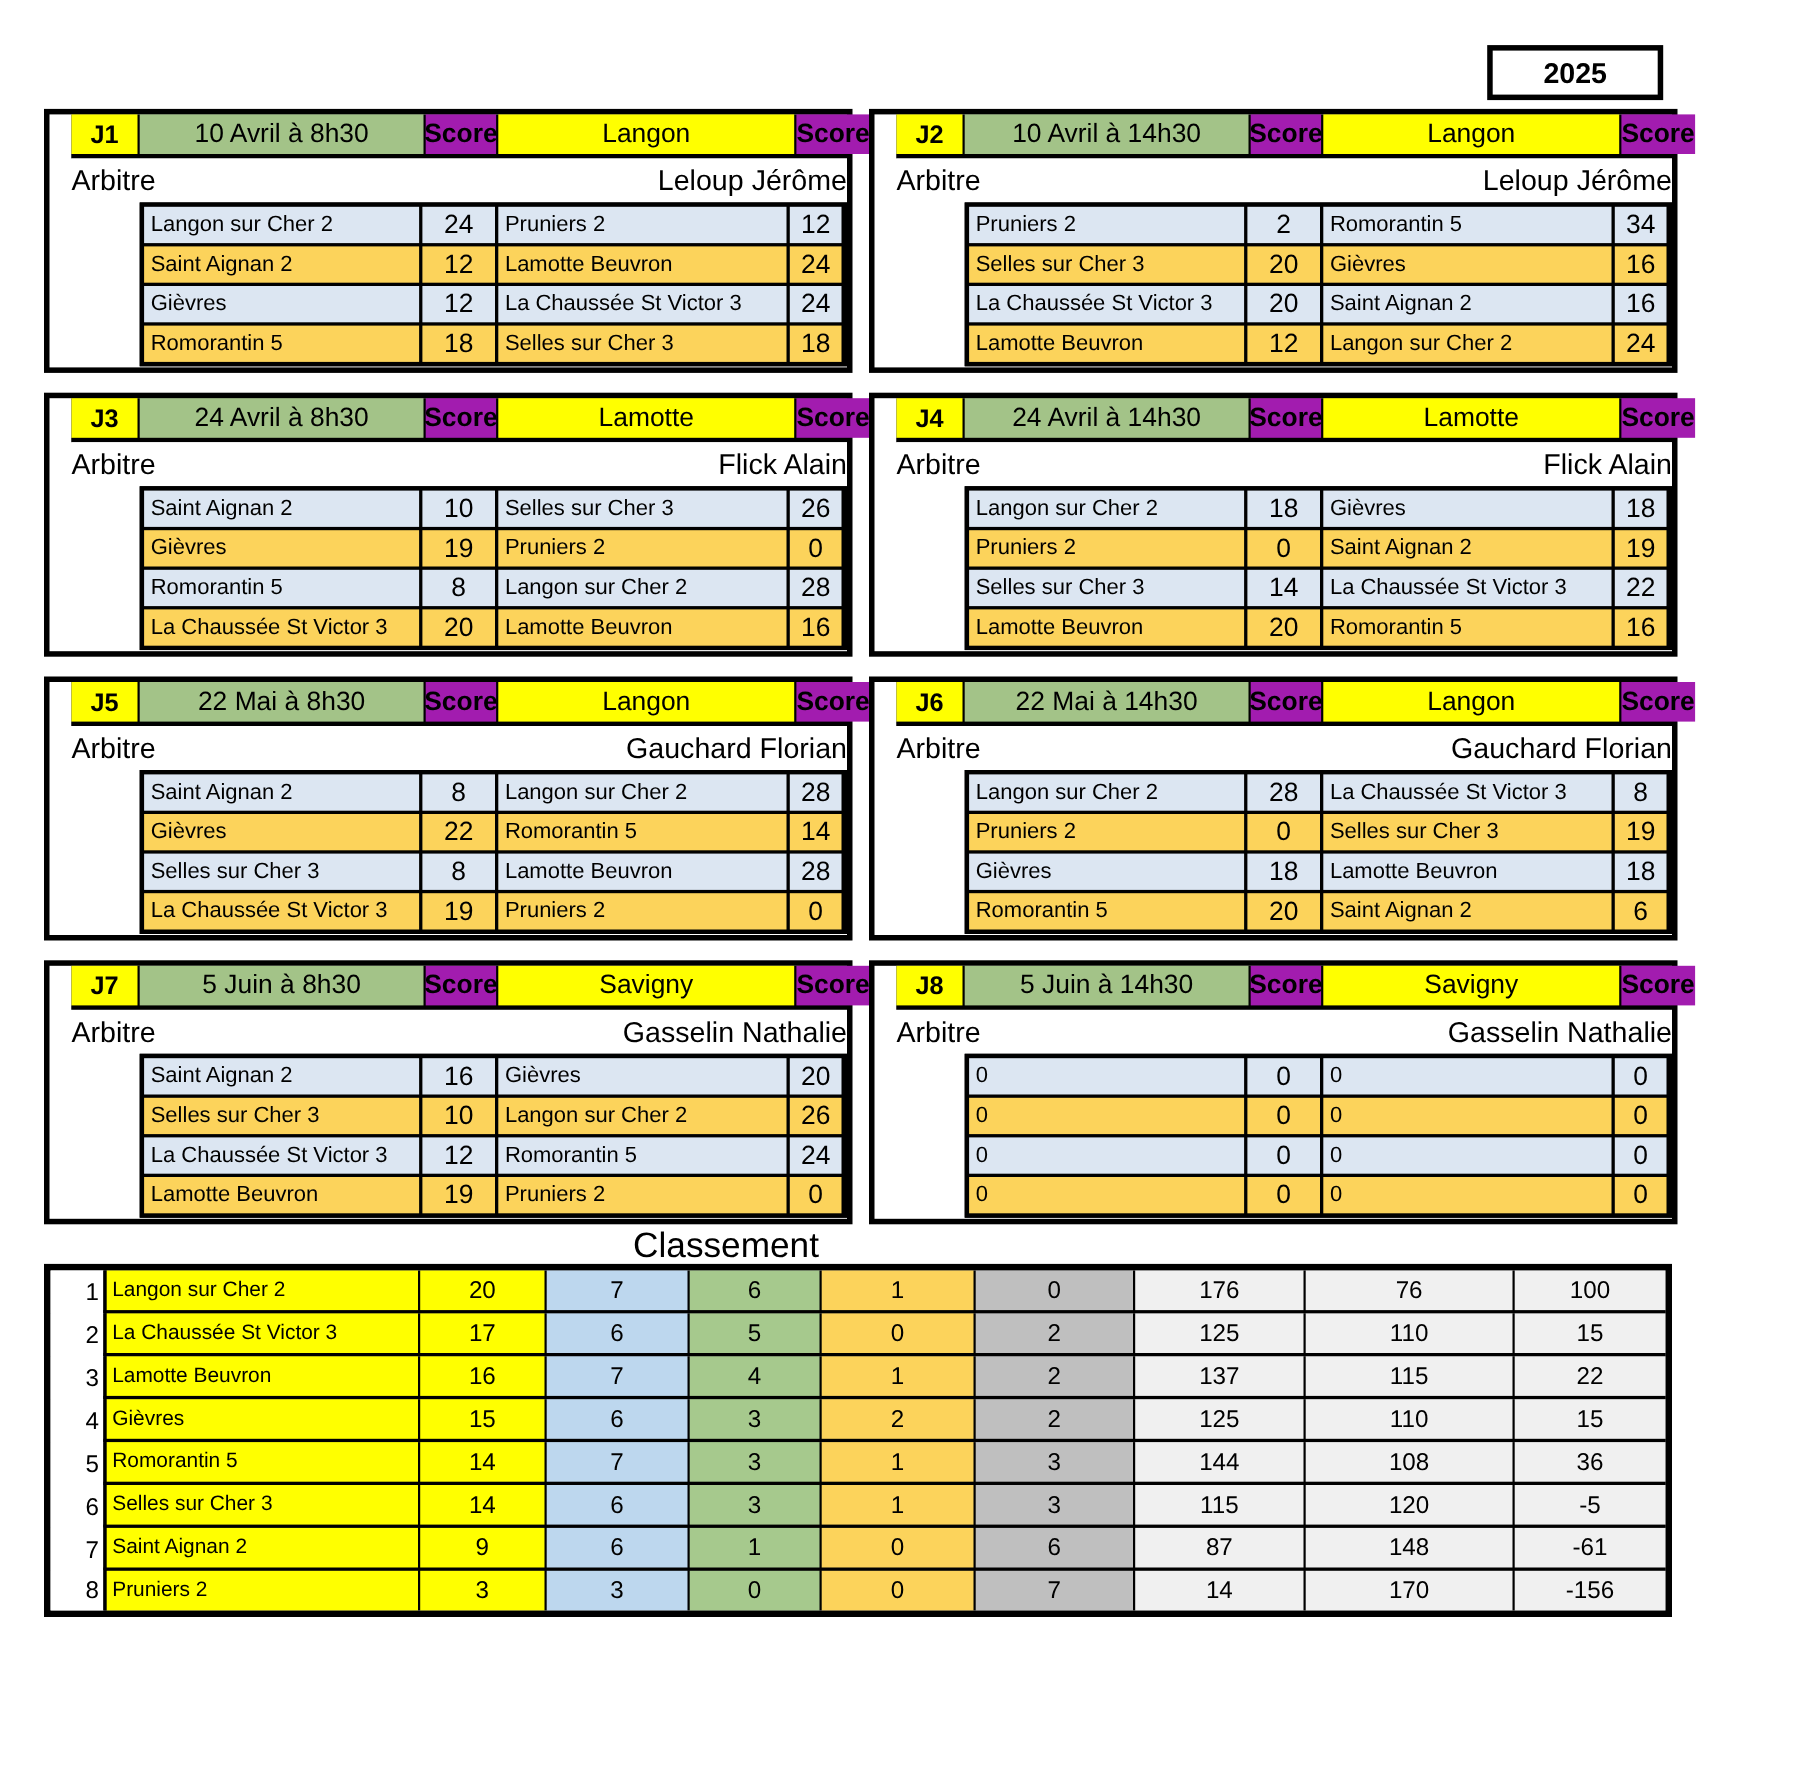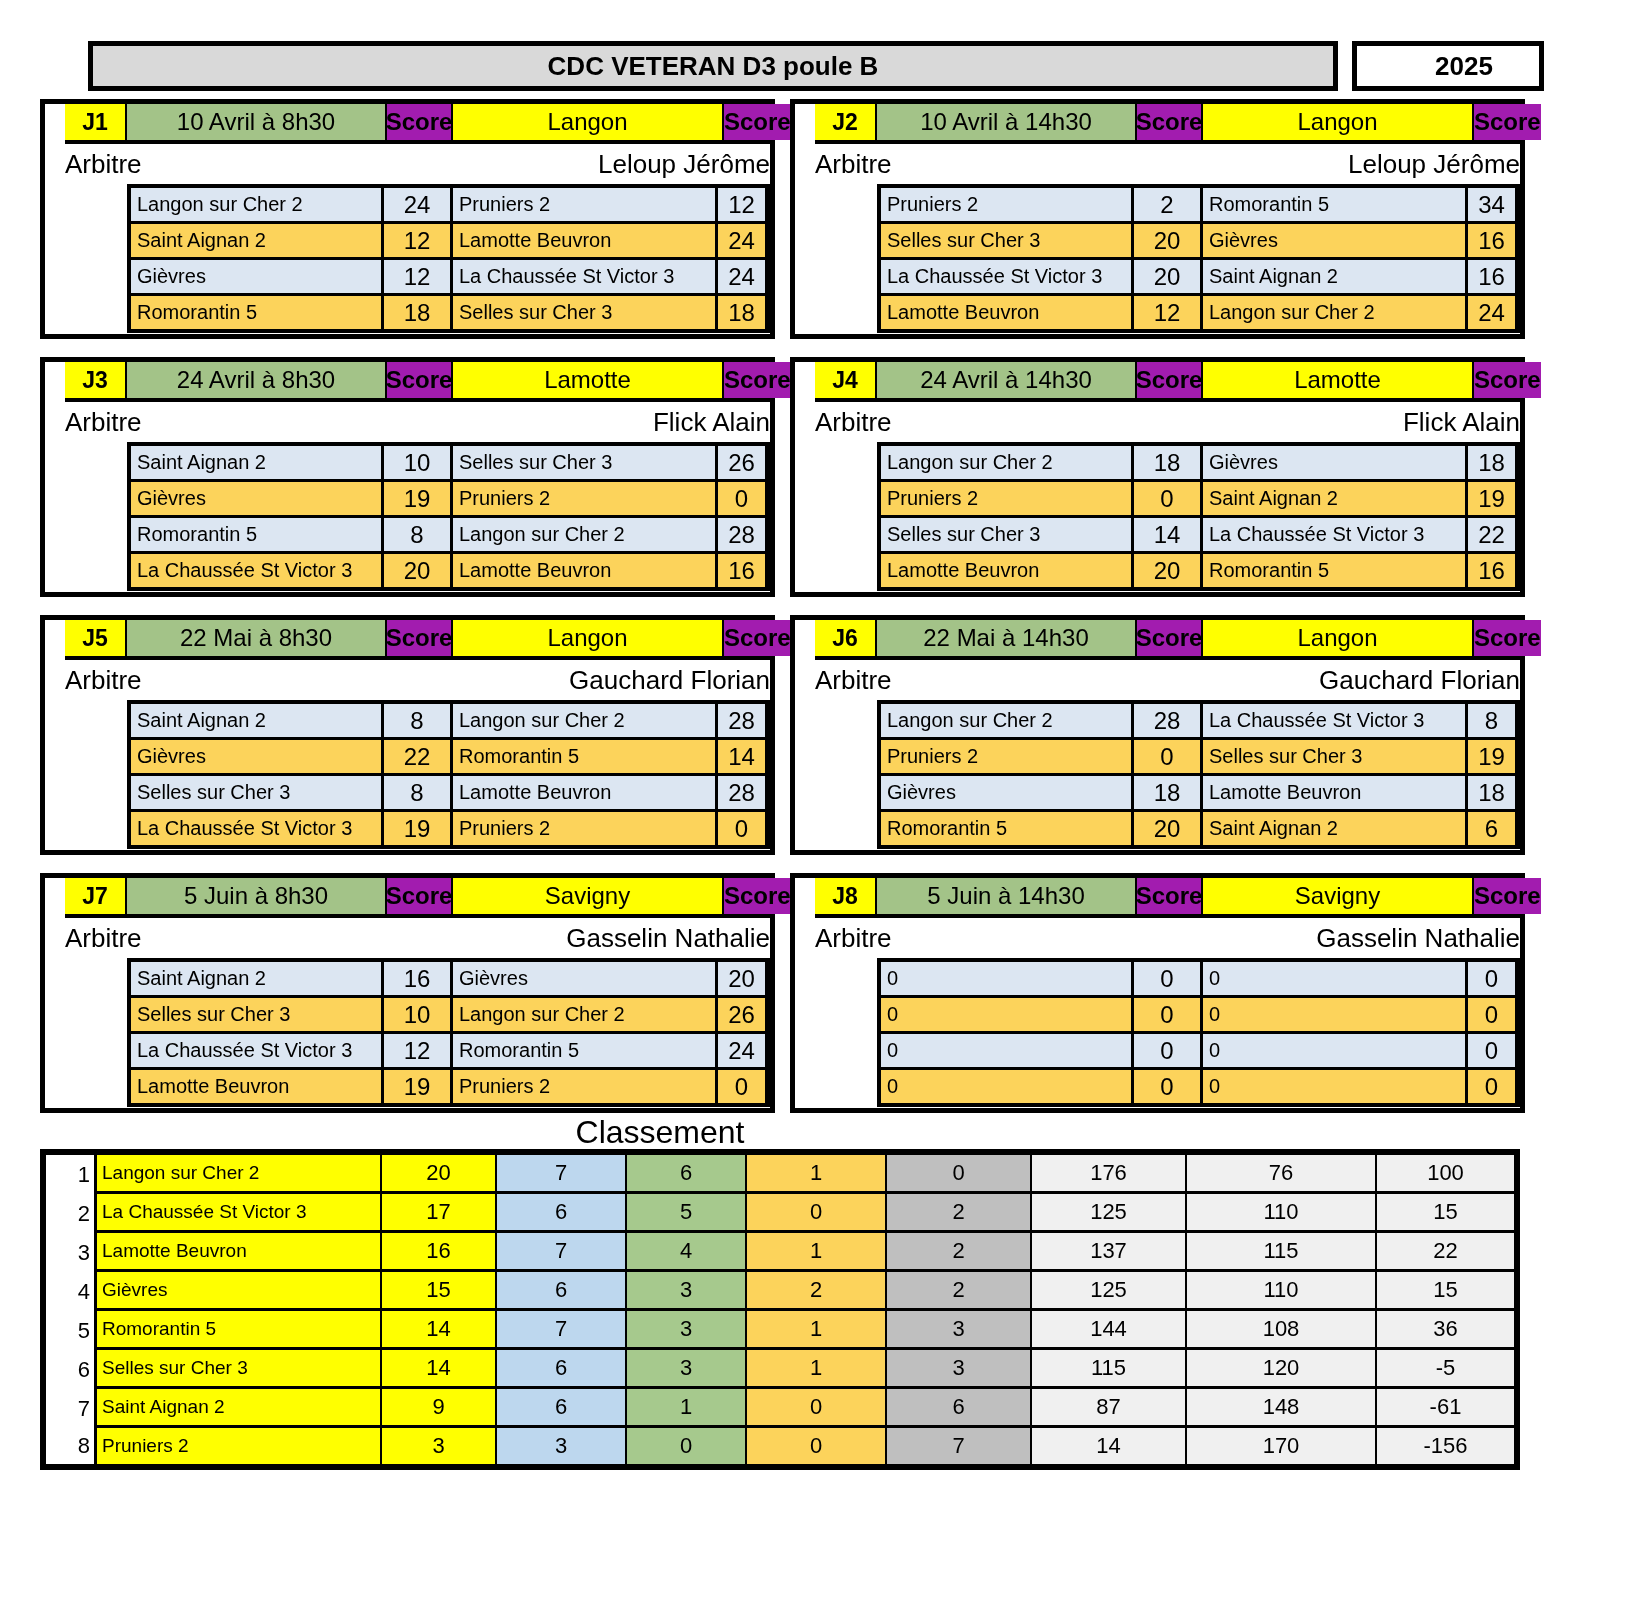--- a/index.html
+++ b/index.html
@@ -2,21 +2,21 @@
 <html><head>
 <meta charset="utf-8">
 <style>
   html,body{margin:0;padding:0;background:#fff;}
   .page{position:relative;width:1631px;height:1607px;background:#fff;overflow:hidden;
         font-family:"Liberation Sans",sans-serif;color:#000;}
   
   .titlebox{position:absolute;left:88px;top:41px;width:1240px;height:40px;background:#D9D9D9;
             border:5px solid #000;text-align:center;line-height:40px;font-size:26px;font-weight:bold;}
   .yearbox{position:absolute;left:1352px;top:41px;width:150px;height:40px;background:#fff;
-           border:5px solid #000;text-align:center;line-height:40px;font-size:26px;font-weight:bold;padding-left:32px;}
+           border:5px solid #000;text-align:center;line-height:40px;font-size:26px;font-weight:bold;}
   
   .grid{position:absolute;left:40px;top:99px;display:grid;grid-template-columns:735px 735px;
         column-gap:15px;row-gap:18px;}
   .block{box-sizing:border-box;width:735px;height:240px;border:5px solid #000;background:#fff;padding-left:20px;}
   .bhead{display:grid;grid-template-columns:60px 258px 64px 269px 1fr;gap:2px;background:#000;
          border-bottom:4px solid #000;height:36px;}
   .bhead>div{display:flex;align-items:center;justify-content:center;font-size:24px;}
   .hj{background:#FFFF00;font-weight:bold;font-size:23px !important;}
   .hd{background:#A3C388;}
   .hs{background:#a21caf;font-weight:bold;}
@@ -48,21 +48,20 @@
   .c-g{background:#A6C98D;}
   .c-o{background:#FCD35B;}
   .c-gr{background:#BFBFBF;}
   .c-l{background:#F0F0F0;}
 </style>
 </head>
 <body>
 
 <div class="page">
 
-  <div class="titlebox">CDC VETERAN D3 poule B</div>
   <div class="yearbox">2025</div>
 
   <div class="grid">
 
     <section class="block">
       <div class="bhead">
         <div class="hj">J1</div>
         <div class="hd">10 Avril à 8h30</div>
         <div class="hs">Score</div>
         <div class="hv">Langon</div>

